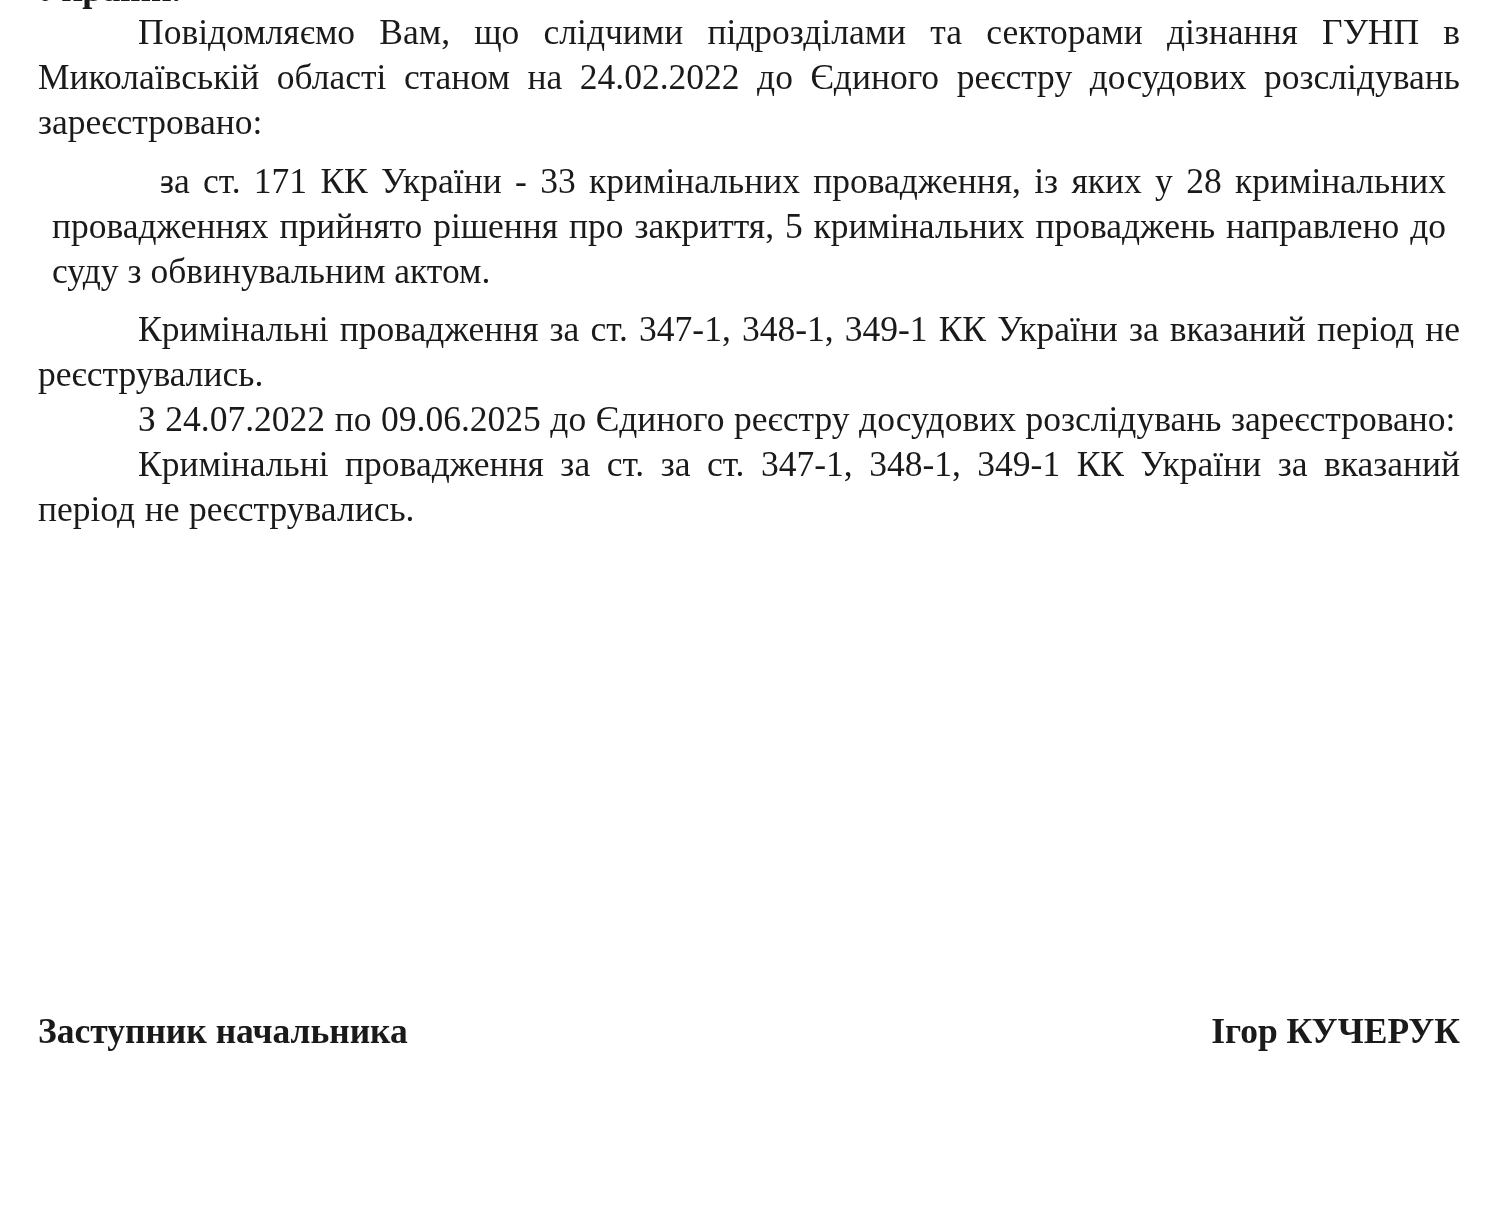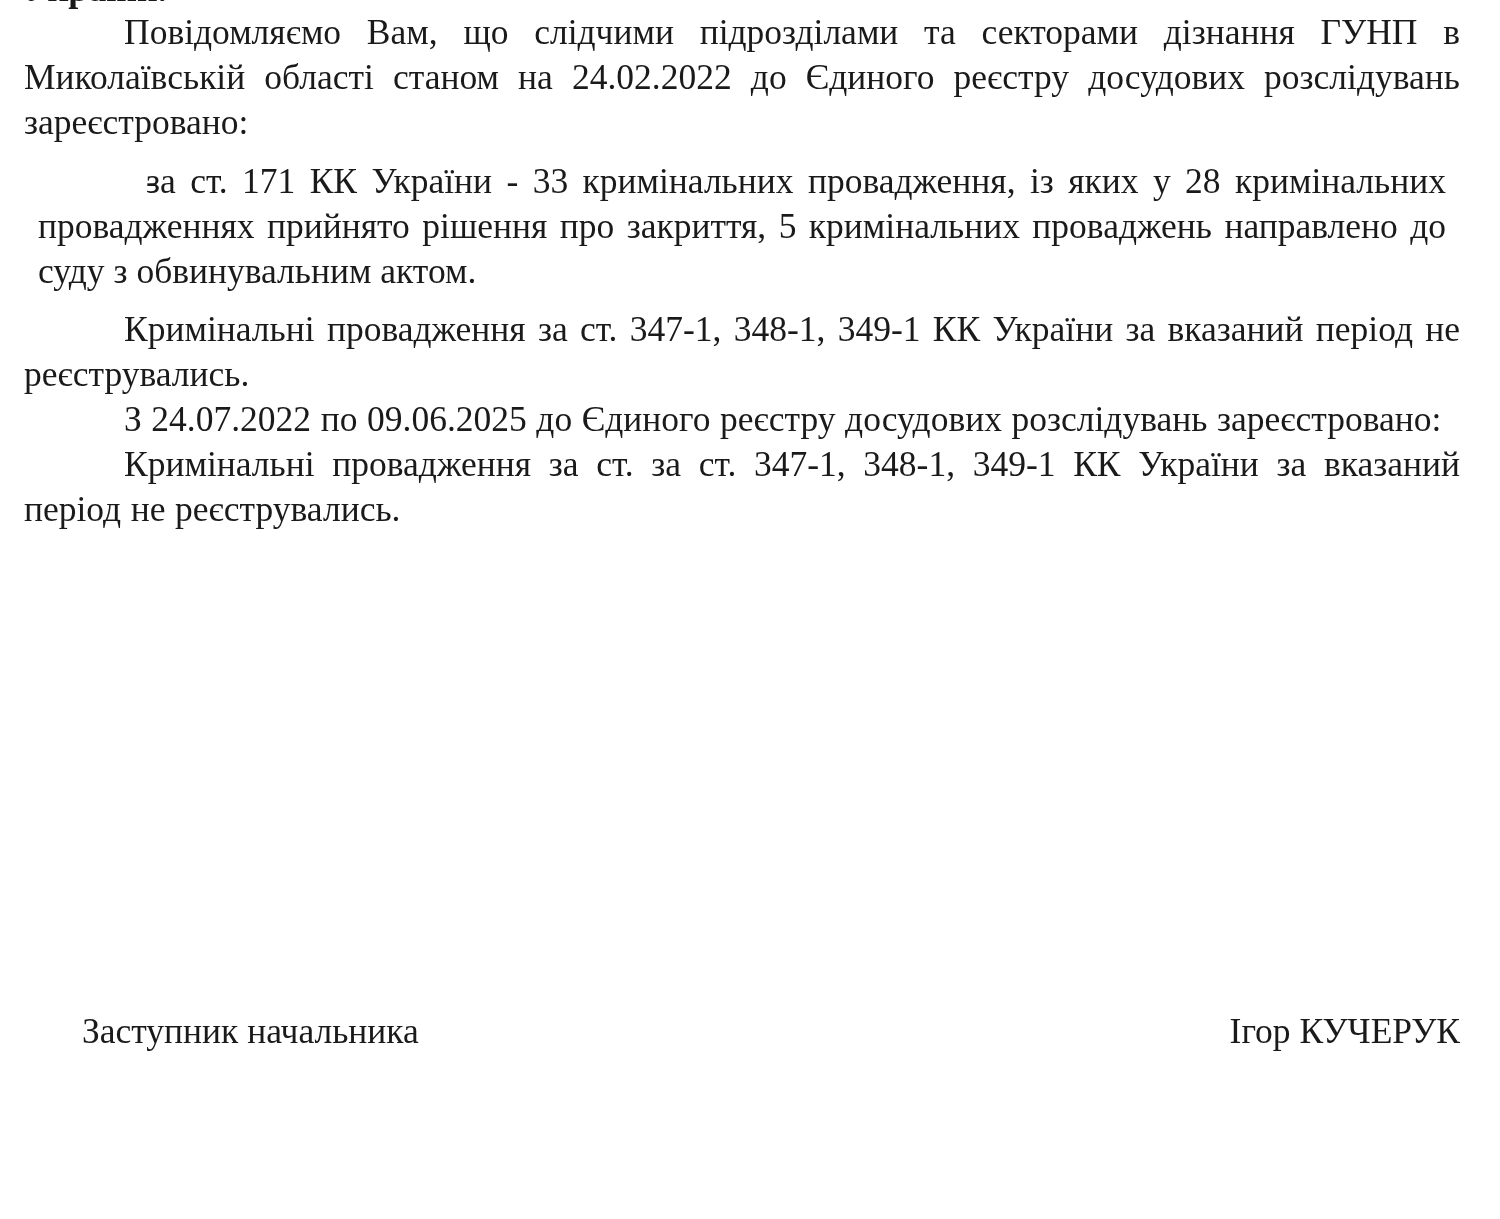--- a/index.html
+++ b/index.html
@@ -12,21 +12,21 @@
     height: 1219px;
     font-family: "Liberation Serif", "DejaVu Serif", serif;
     color: #1a1a1a;
     overflow: hidden;
   }
   .page {
     position: relative;
     width: 1500px;
     height: 1160px;
     box-sizing: border-box;
-    padding: 0 40px 0 24px;
+    padding: 0 40px 0 38px;
   }
   .clipped-top {
     height: 10px;
     overflow: hidden;
     position: relative;
   }
   .clipped-top .ghost {
     position: absolute;
     top: -32px;
     left: 0;
@@ -61,22 +61,21 @@
   }
   .signature {
     position: absolute;
     left: 38px;
     right: 40px;
     top: 1010px;
     display: flex;
     justify-content: space-between;
     align-items: baseline;
     font-size: 35.5px;
-    font-weight: normal;
-    margin-left: 44px;
+    font-weight: bold;
   }
   .sig-name {
     white-space: nowrap;
   }
   .sig-title {
     white-space: nowrap;
   }
 </style>
 </head>
 <body>

